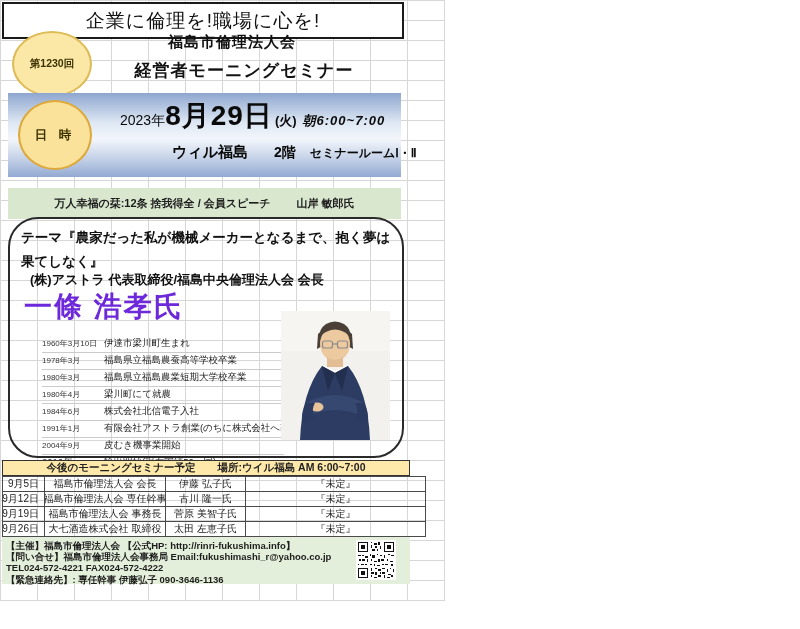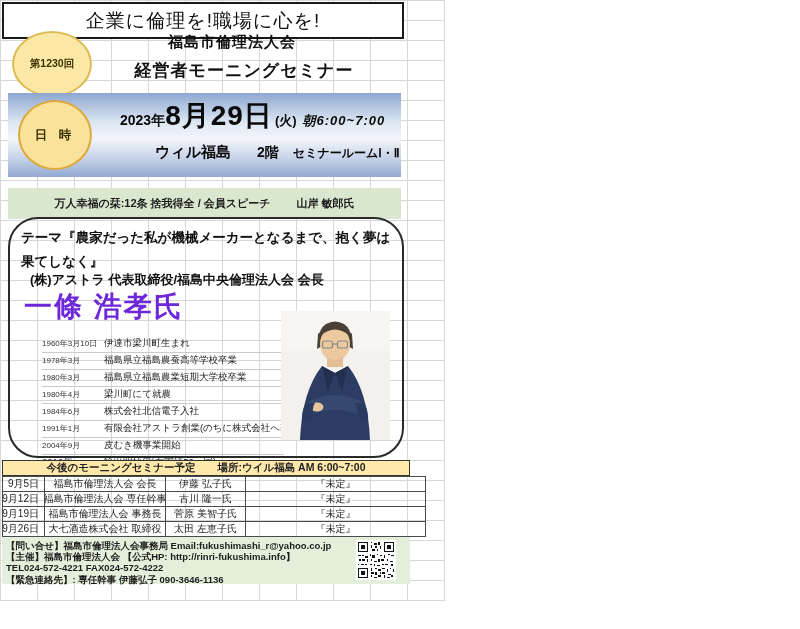--- a/index.html
+++ b/index.html
@@ -46,26 +46,26 @@
   }
 
   .datetime-box {
     position:absolute; left:8px; top:93px; width:393px; height:84px;
     background:linear-gradient(180deg,#8ea6cf 0%,#dde7f3 35%,#f3f6fb 55%,#bccbe4 82%,#93a9d2 100%);
   }
   .dt-line1 {
     position:absolute; left:112px; top:4px;
     display:flex; align-items:baseline; white-space:nowrap; color:#0a0a0a;
   }
-  .dt-year { font-size:14px; font-weight:700; }
+  .dt-year { font-size:14px; font-weight:400; }
   .dt-date { font-size:28px; font-weight:700; letter-spacing:1px; }
   .dt-wd   { font-size:13px; font-weight:700; margin-left:2px; }
   .dt-time { font-size:13px; font-weight:700; margin-left:6px; letter-spacing:1px;font-style:italic; }
   .dt-line2 {
-    position:absolute; left:147px; top:50px;
+    position:absolute; left:164px; top:50px;
     display:flex; align-items:baseline; white-space:nowrap; color:#0a0a0a;
   }
   .dt-venue { font-size:15px; font-weight:700; }
   .dt-floor { font-size:14px; font-weight:700; margin-left:26px; }
   .dt-room  { font-size:12px; font-weight:700; margin-left:14px; }
 
   .speech-bar {
     position:absolute; left:8px; top:188px; width:393px; height:31px;
     background:#d9e7cf; display:flex; align-items:center; justify-content:center;
     font-size:11px; font-weight:700; color:#1c1c1c; white-space:nowrap;
@@ -265,22 +265,22 @@
     <div class="cell c-name">菅原 美智子氏</div>
     <div class="cell c-topic">『未定』</div>
 
     <div class="cell c-date">9月26日</div>
     <div class="cell c-role">大七酒造株式会社 取締役</div>
     <div class="cell c-name">太田 左恵子氏</div>
     <div class="cell c-topic">『未定』</div>
   </div>
 
   <div class="footer-box">
+    <div class="footer-line">【主催】福島市倫理法人会  【公式HP: http://rinri-fukushima.info】</div>
     <div class="footer-line">【問い合せ】福島市倫理法人会事務局 Email:fukushimashi_r@yahoo.co.jp</div>
-    <div class="footer-line">【主催】福島市倫理法人会  【公式HP: http://rinri-fukushima.info】</div>
     <div class="footer-line">TEL024-572-4221 FAX024-572-4222</div>
     <div class="footer-line">【緊急連絡先】: 専任幹事 伊藤弘子 090-3646-1136</div>
 
     <div class="qr">
       <svg viewBox="0 0 25 25" xmlns="http://www.w3.org/2000/svg" shape-rendering="crispEdges" fill="#111">
         <rect x="0" y="0" width="7" height="7"></rect>
           <rect x="1" y="1" width="5" height="5" fill="#fff"></rect>
           <rect x="2" y="2" width="3" height="3"></rect>
         <rect x="18" y="0" width="7" height="7"></rect>
           <rect x="19" y="1" width="5" height="5" fill="#fff"></rect>

